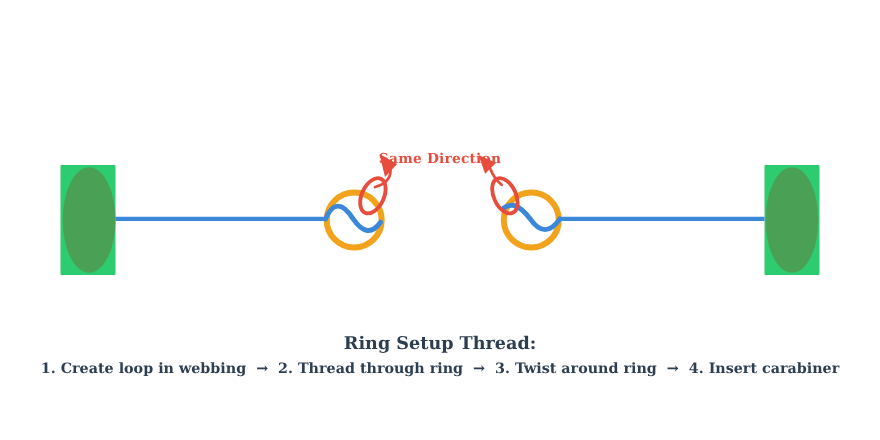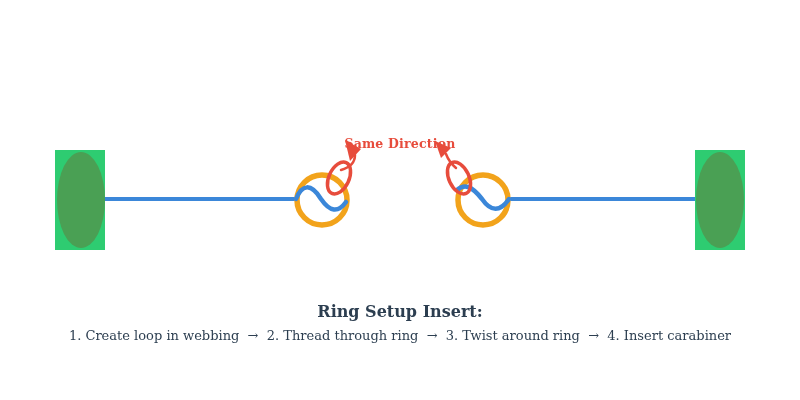--- a/index.html
+++ b/index.html
@@ -53,20 +53,21 @@
   }
   .caption-steps {
     position: absolute;
     left: 0;
     top: 328px;
     width: 800px;
     text-align: center;
     font-size: 13px;
     color: var(--text);
     white-space: pre;
+    font-weight: bold;
   }
 </style>
 </head>
 <body>
 
 <div class="stage">
 
   <svg class="diagram-svg" width="800" height="400" viewBox="0 0 800 400">
 
     <g>
@@ -96,17 +97,17 @@
       <polygon class="arrow-head" points="345,140 361,149 350,161"></polygon>
     </g>
     <g>
       <path class="arrow-tail" d="M 456 168 Q 449 162 446 154"></path>
       <polygon class="arrow-head" points="435,141 451,148 441,158"></polygon>
     </g>
   </svg>
 
   <div class="same-direction">Same Direction</div>
 
-  <div class="caption-title">Ring Setup Insert:</div>
+  <div class="caption-title">Ring Setup Thread:</div>
 
   <div class="caption-steps">1. Create loop in webbing  →  2. Thread through ring  →  3. Twist around ring  →  4. Insert carabiner</div>
 
 </div>
 
 </body></html>

